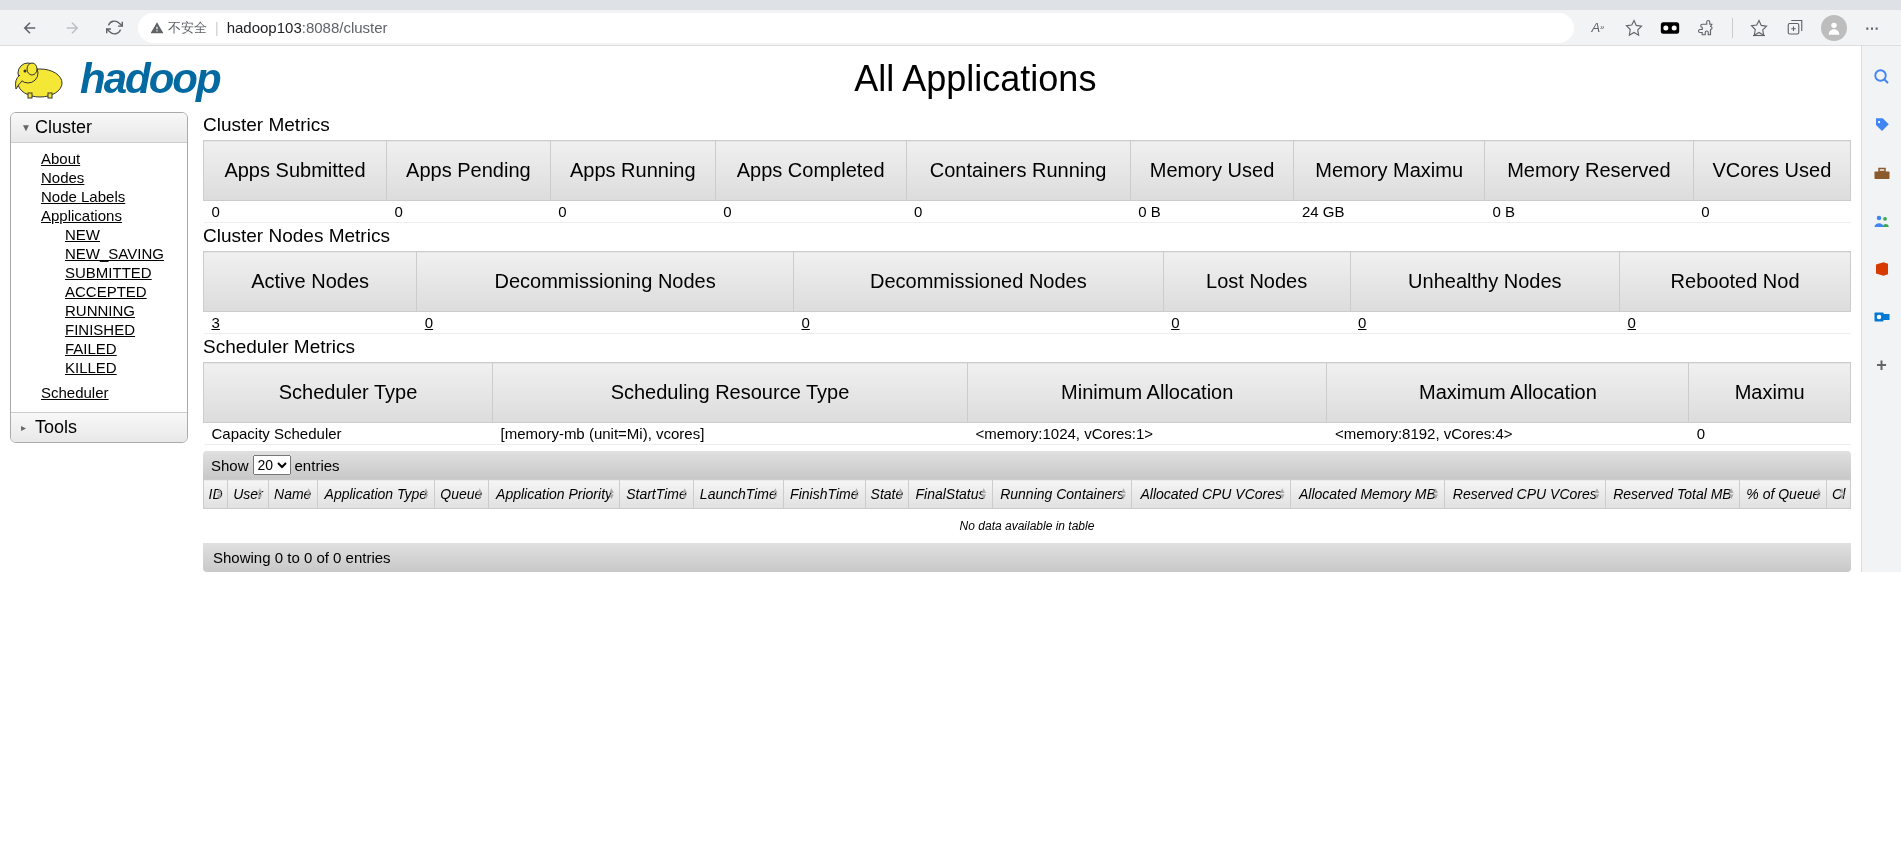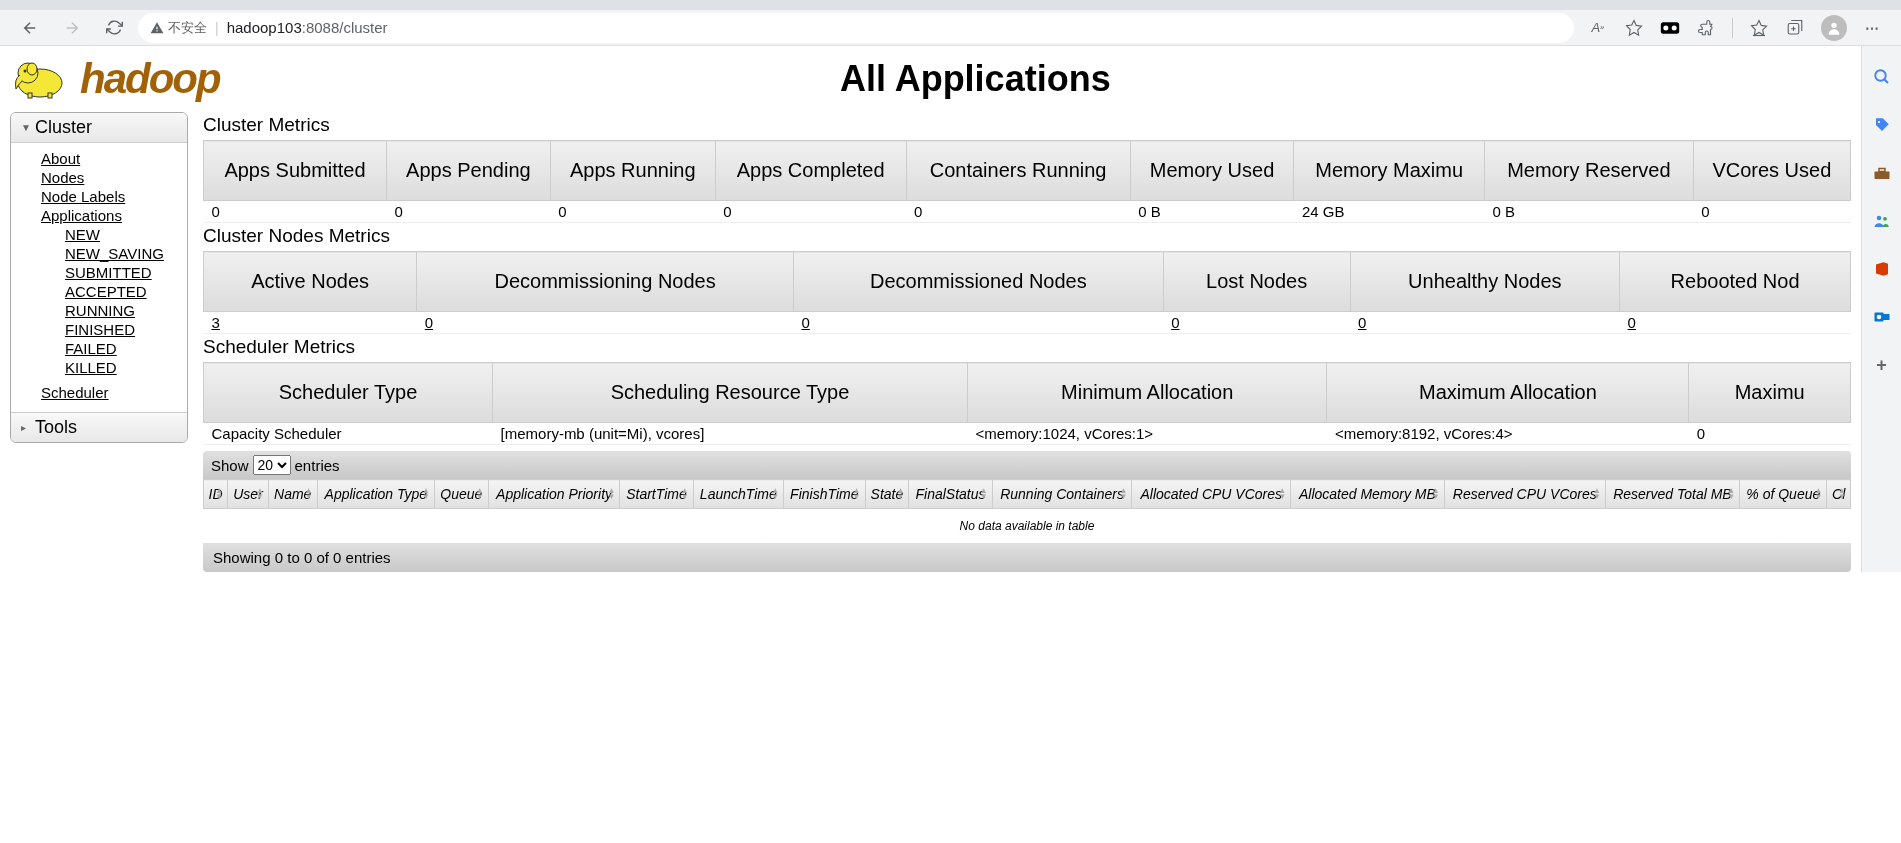--- a/index.html
+++ b/index.html
@@ -23,22 +23,22 @@
   
   .app-body { display: flex; }
   .right-rail { width: 40px; background: #f1f3f4; border-left: 1px solid #ddd; display: flex; flex-direction: column; align-items: center; gap: 26px; padding-top: 20px; }
   .rail-icon { width: 22px; height: 22px; border-radius:4px; display:flex;align-items:center;justify-content:center;font-size:14px;}
   
   .content { flex: 1; overflow-x: hidden; }
   .header { display: flex; align-items: center; padding: 8px 10px; }
   .logo { display:flex; align-items:center; gap:0;}
   .logo-img { width: 70px; height: 50px; position: relative; }
   .elephant { position:absolute; left:0; top:5px; width:60px; height:40px; }
-  .logo-text { font-family: Arial, sans-serif; font-size: 42px; font-weight: bold; font-style: italic; color: #a16207; letter-spacing: -2px; }
-  .page-title { flex: 1; text-align: center; font-size: 36px; font-weight: bold; padding-right: 120px; }
+  .logo-text { font-family: Arial, sans-serif; font-size: 42px; font-weight: bold; font-style: italic; color: #0369a1; letter-spacing: -2px; }
+  .page-title { flex: 1; text-align: center; font-size: 36px; font-weight: normal; padding-right: 120px; }
   
   .main { display: flex; padding: 0 10px; gap: 15px; }
   .sidebar { width: 178px; border: 1px solid #aaa; border-radius: 6px; align-self: flex-start; }
   .sb-section { }
   .sb-header { background: linear-gradient(#f8f8f8,#e8e8e8); border-bottom: 1px solid #ccc; padding: 4px 10px; font-size: 18px; display:flex; align-items:center; gap:6px; cursor:pointer; border-radius: 5px 5px 0 0;}
   .sb-header.last { border-radius: 0 0 5px 5px; border-bottom:none; border-top:1px solid #ccc;}
   .sb-arrow { font-size: 10px; color:#666; width:8px; display:inline-block;}
   .sb-content { padding: 6px 0 10px 0; }
   .sb-item { padding: 1px 0 1px 30px; }
   .sb-item a { color: #000; text-decoration: underline; font-size: 15px; cursor:pointer; }

